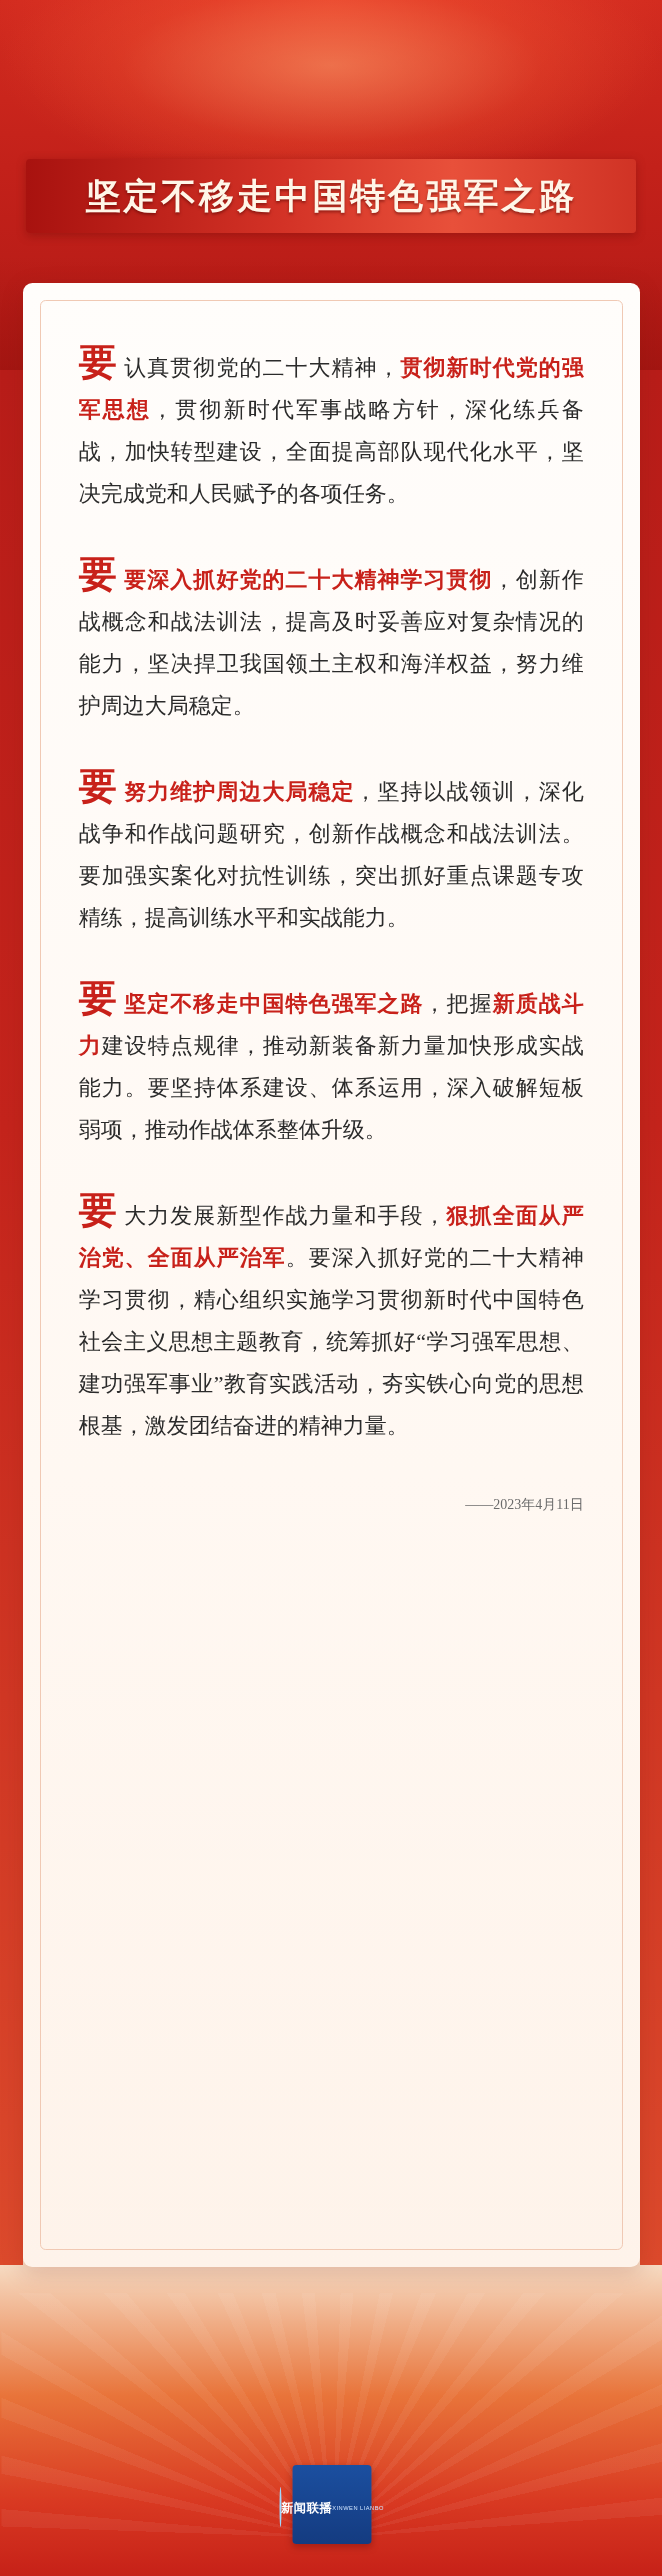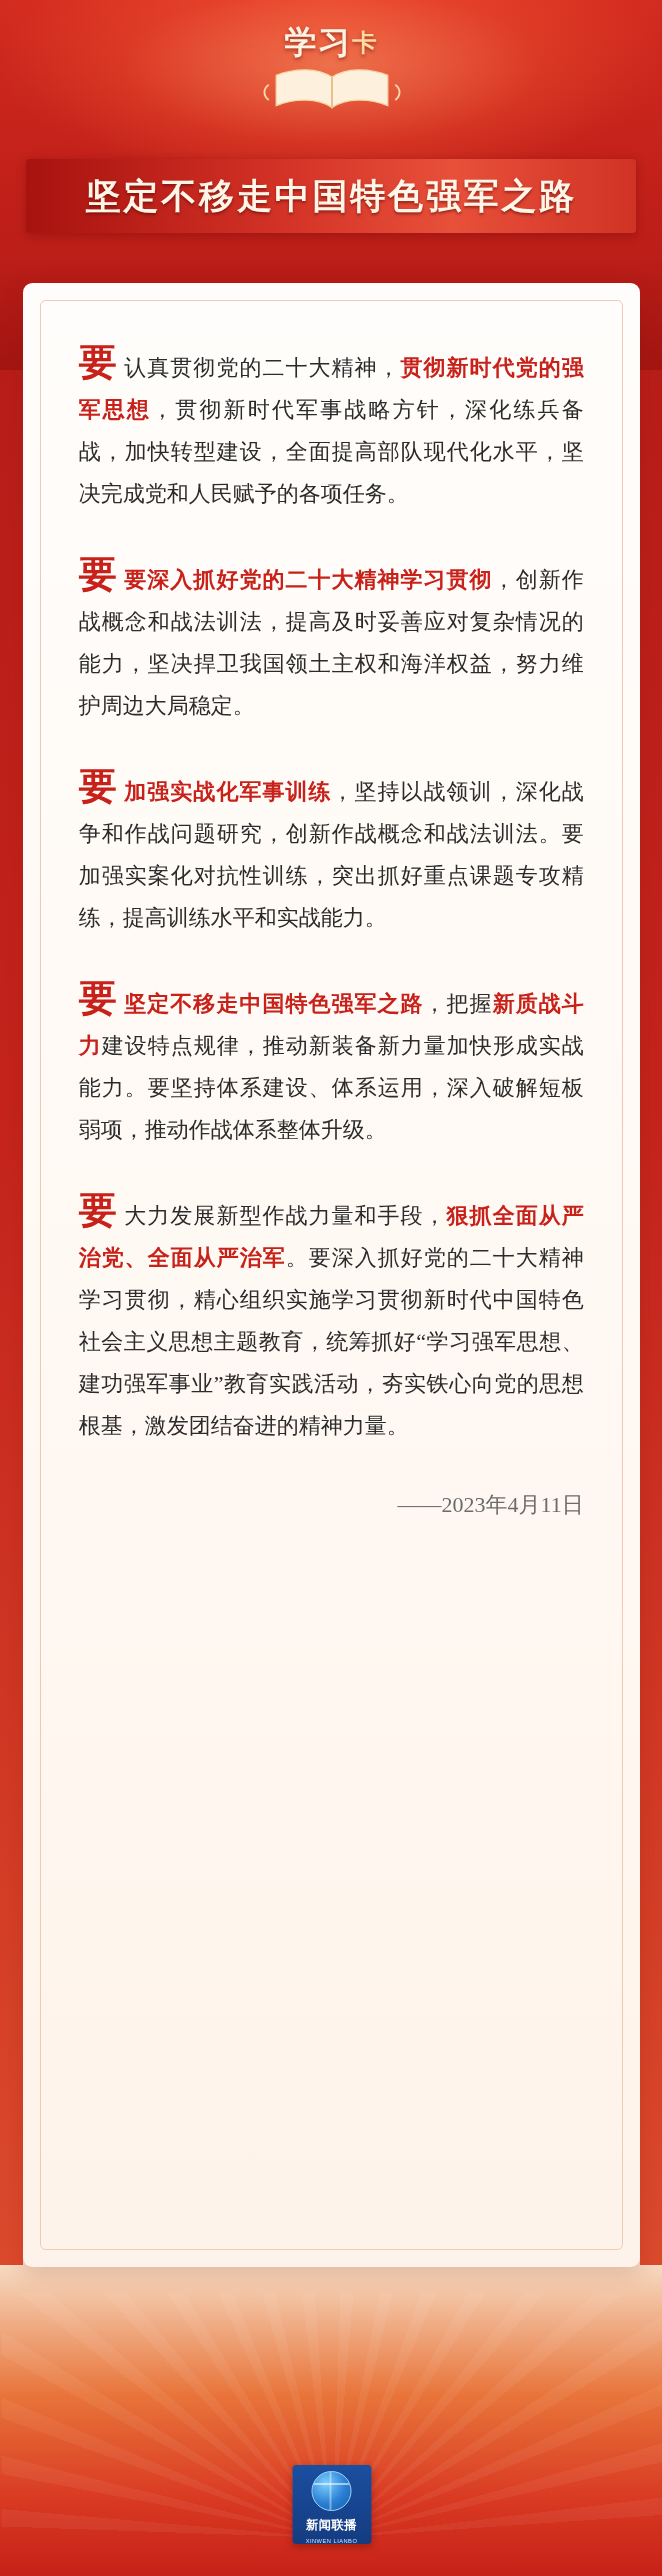--- a/index.html
+++ b/index.html
@@ -144,21 +144,21 @@
   }
   .hl {
     color: #c8211a;
     font-weight: bold;
   }
   .sig {
     margin-top: 43px;
     text-align: right;
     font-family: "Liberation Serif", serif;
     color: #6b6b6b;
-    font-size: 22px;
+    font-size: 14px;
     line-height: 30px;
   }
   
   .bottom {
     position: absolute;
     left: 0; right: 0;
     bottom: 0;
     height: 311px;
     background:
       radial-gradient(ellipse 604px 208px at 50% 100%, #ffb36b 0%, rgba(255,150,80,0.0) 72%),
@@ -182,23 +182,22 @@
     position: absolute;
     left: 50%;
     transform: translateX(-50%);
     bottom: 32px;
     width: 79px;
     height: 79px;
     background: linear-gradient(180deg, #1b4fa0 0%, #143b80 100%);
     border-radius: 3.8px;
     box-shadow: 0 2.8px 7.6px rgba(80,10,5,0.35);
     display: flex;
-    flex-direction: column;
     align-items: center;
-    justify-content: space-between;
+    justify-content: center;
     padding-top: 5.7px;
     box-sizing: border-box;
   }
   .xwlb .globe {
     width: 38px; height: 38px;
     border-radius: 50%;
     background:
       radial-gradient(circle at 35% 30%, #7fd0ff 0%, #2a7fd4 55%, #165ba8 100%);
     position: relative;
     overflow: hidden;
@@ -254,46 +253,32 @@
 
 <div class="poster">
 
   <div class="card-top-fill"></div>
   <div class="side-deco left"></div>
   <div class="side-deco right"></div>
 
   <div class="header">
     <div class="glow"></div>
 
-    <div class="logo-wrap">
-      <div class="logo-text">
-        <span>学习</span><span class="kachar">卡</span>
-      </div>
-      <div class="logo-book">
-        <svg width="142" height="51" viewBox="0 0 150 54">
-          <path d="M75 14 C60 4, 36 4, 16 12 L16 44 C36 36, 60 36, 75 46 Z" fill="#fdf0dc" stroke="#f6d7a8" stroke-width="1.5"></path>
-          <path d="M75 14 C90 4, 114 4, 134 12 L134 44 C114 36, 90 36, 75 46 Z" fill="#fdf0dc" stroke="#f6d7a8" stroke-width="1.5"></path>
-          <path d="M75 14 L75 46" stroke="#e7bf87" stroke-width="2"></path>
-          <path d="M8 22 C2 26, 2 34, 8 38" stroke="#f6d7a8" stroke-width="2" fill="none"></path>
-          <path d="M142 22 C148 26, 148 34, 142 38" stroke="#f6d7a8" stroke-width="2" fill="none"></path>
-        </svg>
-      </div>
-    </div>
 
     <div class="title-banner">
       <span class="title-text">坚定不移走中国特色强军之路</span>
     </div>
   </div>
 
   <div class="card">
     <div class="card-inner">
       <div id="paragraphs">
           <div class="para"><span class="yao">要</span><span>认真贯彻党的二十大精神，</span><span class="hl">贯彻新时代党的强军思想</span><span>，贯彻新时代军事战略方针，深化练兵备战，加快转型建设，全面提高部队现代化水平，坚决完成党和人民赋予的各项任务。</span></div>
           <div class="para"><span class="yao">要</span><span class="hl">要深入抓好党的二十大精神学习贯彻</span><span>，创新作战概念和战法训法，提高及时妥善应对复杂情况的能力，坚决捍卫我国领土主权和海洋权益，努力维护周边大局稳定。</span></div>
-          <div class="para"><span class="yao">要</span><span class="hl">加强实战化军事训练</span><span>，坚持以战领训，深化战争和作战问题研究，创新作战概念和战法训法。要加强实案化对抗性训练，突出抓好重点课题专攻精练，提高训练水平和实战能力。</span></div>
+          <div class="para"><span class="yao">要</span><span class="hl">努力维护周边大局稳定</span><span>，坚持以战领训，深化战争和作战问题研究，创新作战概念和战法训法。要加强实案化对抗性训练，突出抓好重点课题专攻精练，提高训练水平和实战能力。</span></div>
           <div class="para"><span class="yao">要</span><span class="hl">坚定不移走中国特色强军之路</span><span>，把握</span><span class="hl">新质战斗力</span><span>建设特点规律，推动新装备新力量加快形成实战能力。要坚持体系建设、体系运用，深入破解短板弱项，推动作战体系整体升级。</span></div>
           <div class="para"><span class="yao">要</span><span>大力发展新型作战力量和手段，</span><span class="hl">狠抓全面从严治党、全面从严治军</span><span>。要深入抓好党的二十大精神学习贯彻，精心组织实施学习贯彻新时代中国特色社会主义思想主题教育，统筹抓好“学习强军思想、建功强军事业”教育实践活动，夯实铁心向党的思想根基，激发团结奋进的精神力量。</span></div>
         </div>
       <div class="sig">
         <div>——2023年4月11日</div>
       </div>
     </div>
   </div>
 
   <div class="bottom">

